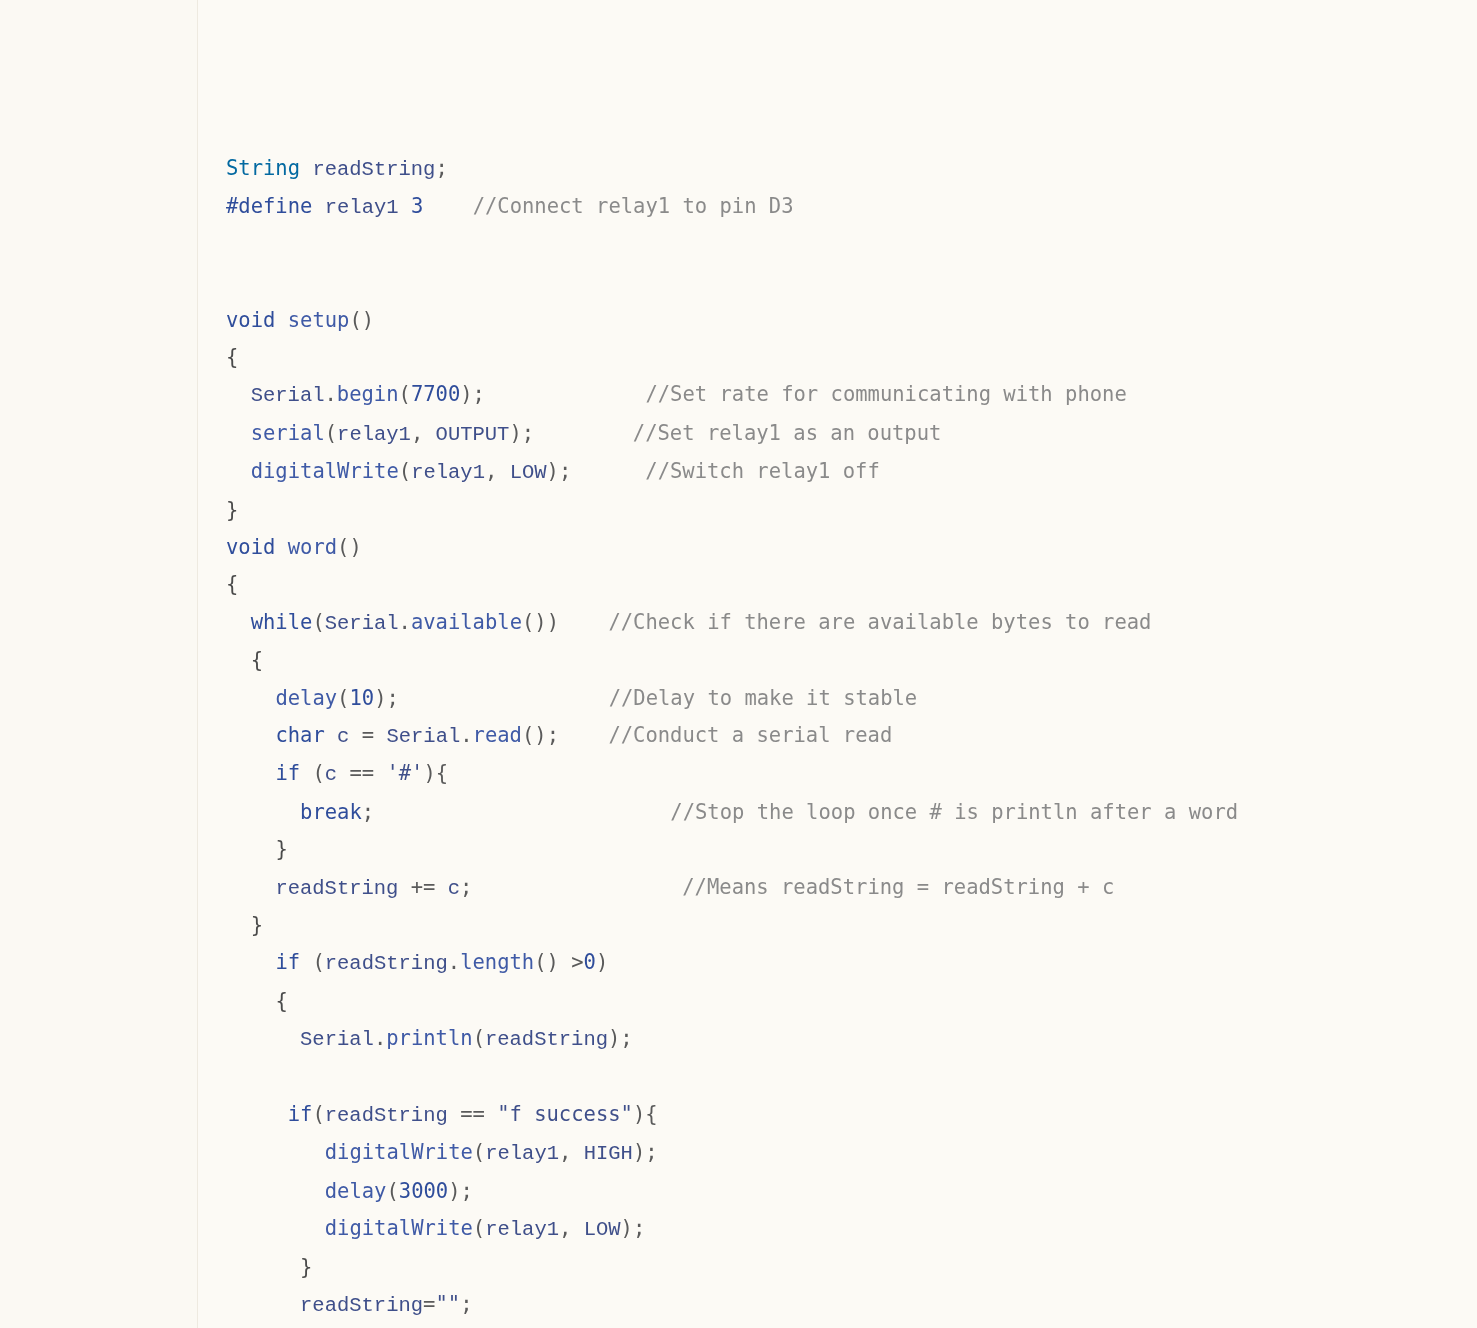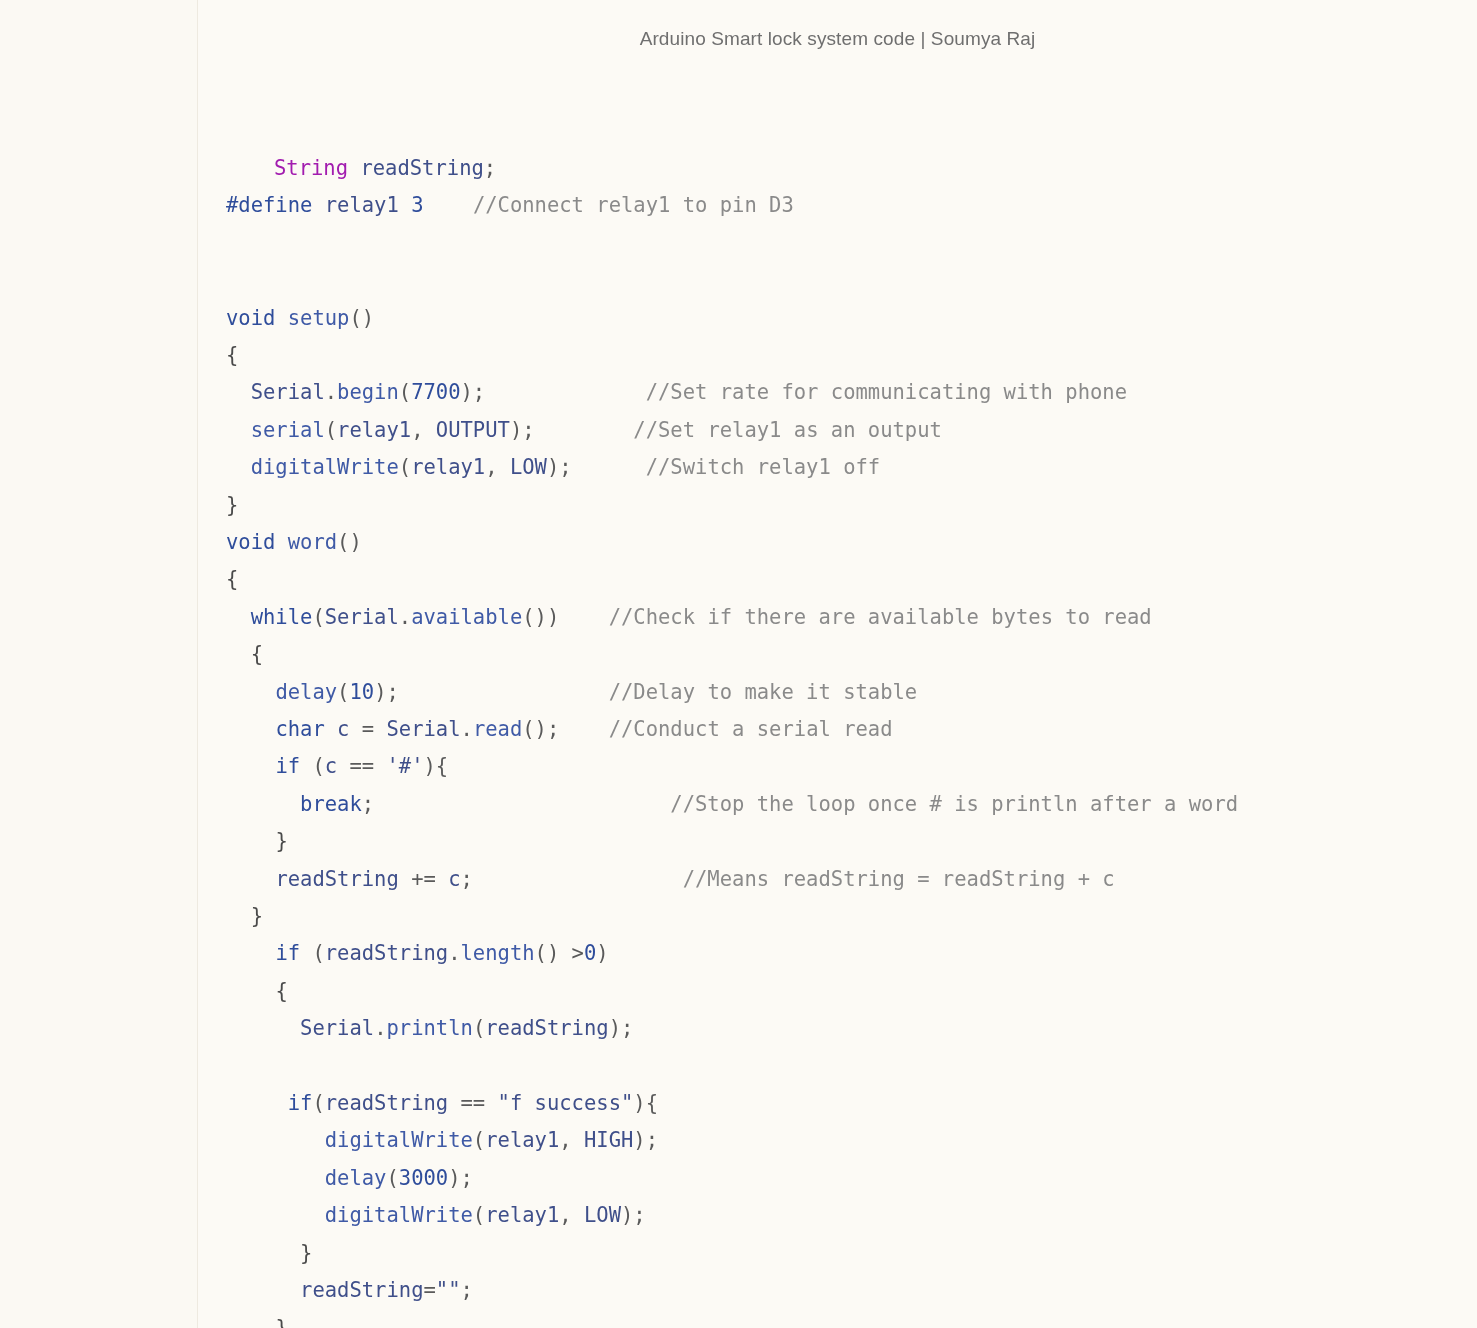--- a/index.html
+++ b/index.html
@@ -56,39 +56,38 @@
     font-size: 20.5px;
     line-height: 37.4px;
     white-space: pre;
     color: #3f4f8a;
   }
   .code-line {
     white-space: pre;
     min-height: 37.4px;
   }
   .tok-kw      { color: #2f4d9b; }
-  .tok-type    { color: #a21caf; margin-left: 48px; }
+  .tok-type    { color: #0369a1; }
   .tok-fn      { color: #3f5aa6; }
-  .tok-id      { color: #3f4f8a; }
+  .tok-id      { color: #3f4f8a; font-family: Liberation Mono, monospace; }
   .tok-num     { color: #2f4d9b; }
   .tok-str     { color: #3f4f8a; }
   .tok-punct   { color: #5a5a5a; }
   .tok-comment { color: #8a8a8a; }
   .tok-brace   { color: #4a4a4a; }
 </style>
 </head>
 <body>
 
 <div class="page">
 
   <div class="left-gutter"></div>
 
   <div class="sheet">
 
-    <div class="doc-title">Arduino Smart lock system code | Soumya Raj</div>
 
     <pre class="code-block"><code>
 <span class="code-line"><span class="tok-type">String</span> <span class="tok-id">readString</span><span class="tok-punct">;</span></span>
 <span class="code-line"><span class="tok-kw">#define</span> <span class="tok-id">relay1</span> <span class="tok-num">3</span>    <span class="tok-comment">//Connect relay1 to pin D3</span></span>
 <span class="code-line"> </span>
 <span class="code-line"> </span>
 <span class="code-line"><span class="tok-kw">void</span> <span class="tok-fn">setup</span><span class="tok-punct">()</span></span>
 <span class="code-line"><span class="tok-brace">{</span></span>
 <span class="code-line">  <span class="tok-id">Serial</span><span class="tok-punct">.</span><span class="tok-fn">begin</span><span class="tok-punct">(</span><span class="tok-num">7700</span><span class="tok-punct">);</span>             <span class="tok-comment">//Set rate for communicating with phone</span></span>
 <span class="code-line">  <span class="tok-fn">serial</span><span class="tok-punct">(</span><span class="tok-id">relay1</span><span class="tok-punct">,</span> <span class="tok-id">OUTPUT</span><span class="tok-punct">);</span>        <span class="tok-comment">//Set relay1 as an output</span></span>

